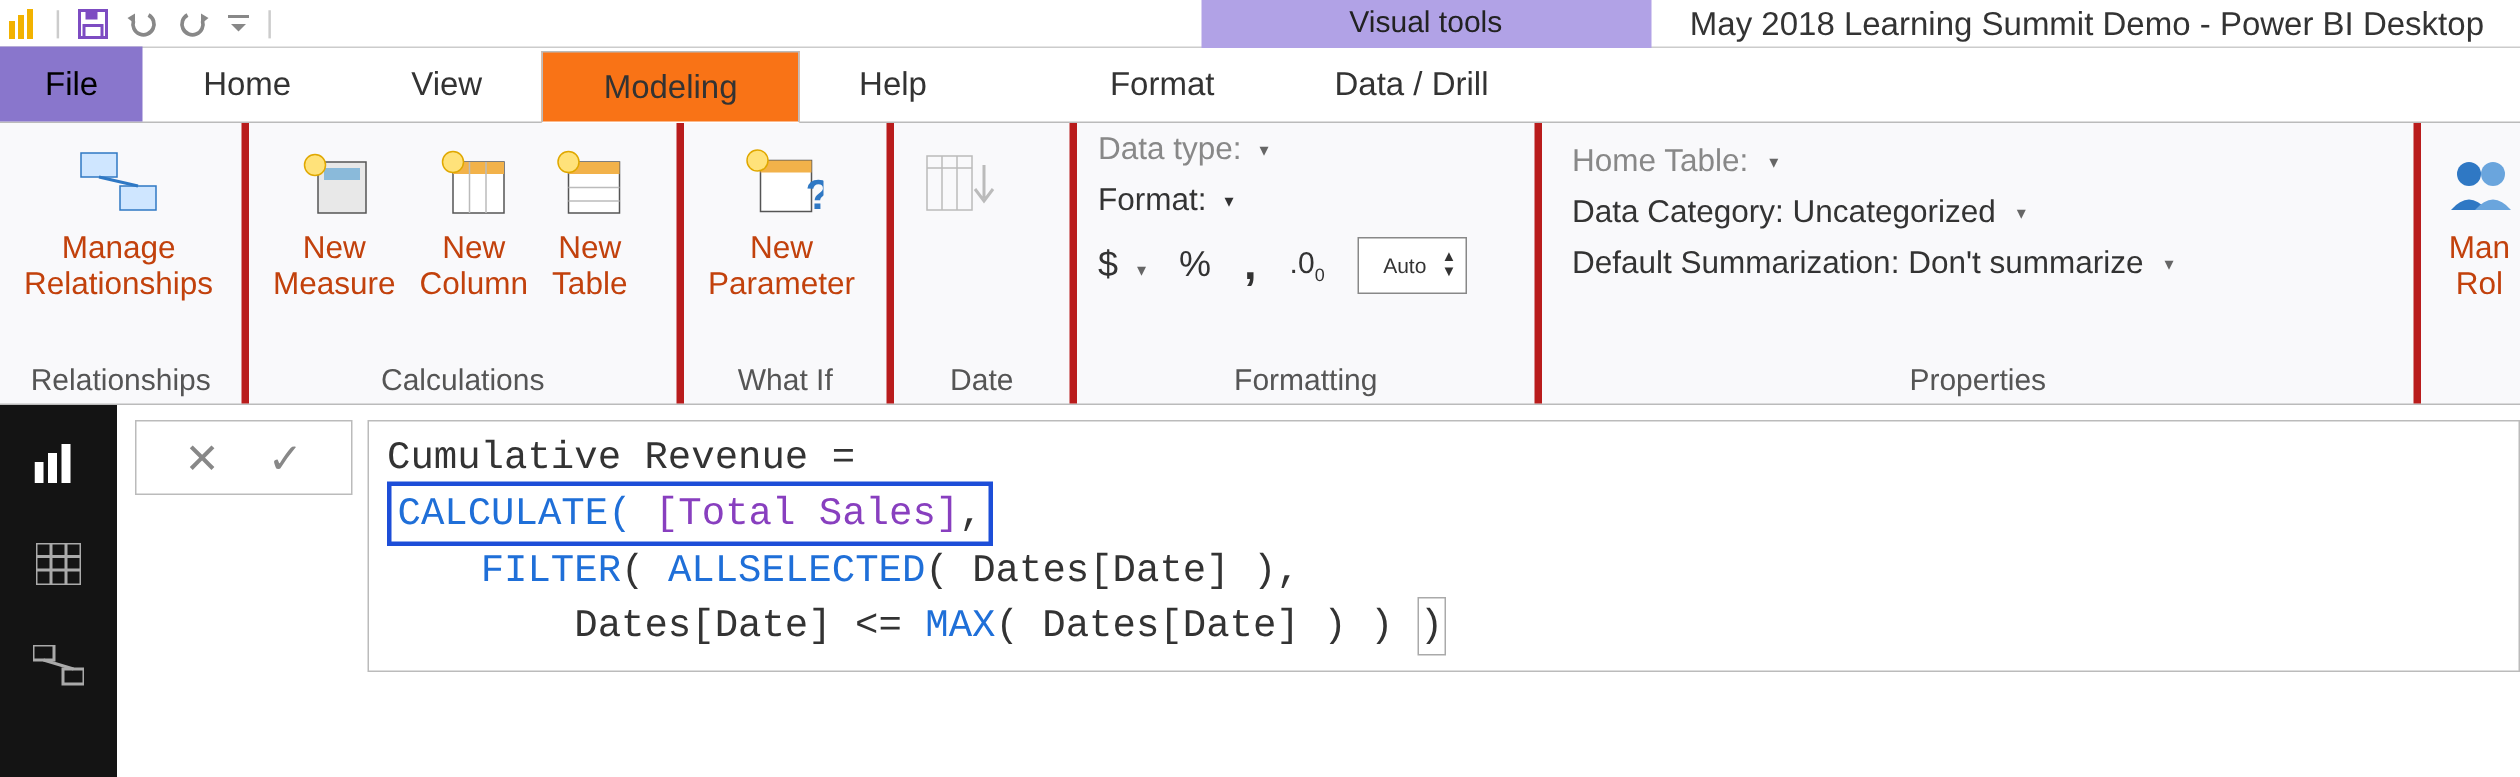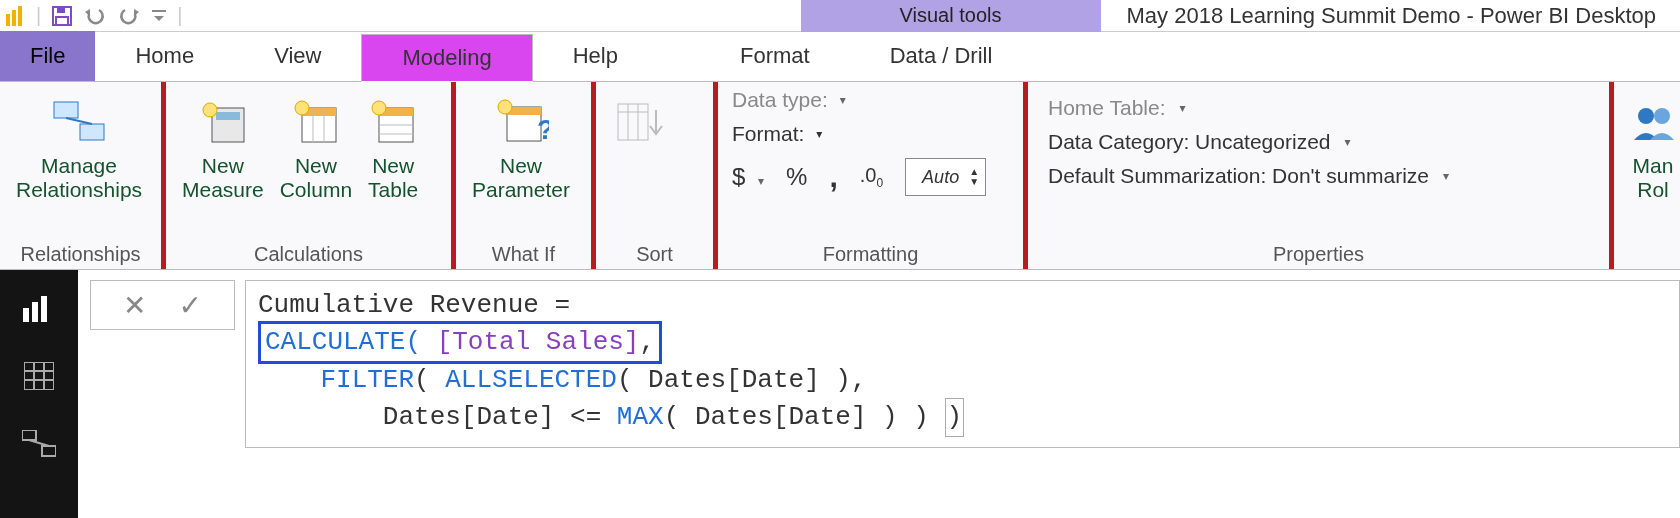--- a/index.html
+++ b/index.html
@@ -11,36 +11,36 @@
   .tb-left { display:flex; align-items:center; gap:10px; padding-left:6px; }
   .tb-tool { display:flex; flex-direction:column; align-items:center; justify-content:center; height:32px; font-size:20px; color:#6a6a6a; cursor:pointer;}
   .context-tab-zone { margin-left:auto; display:flex; align-items:stretch; height:32px;}
   .context-tab { width:300px; background:#b1a2e6; color:#222; display:flex; align-items:center; justify-content:center; font-size:20px; font-weight:300;}
   .app-title { padding:0 24px 0 26px; font-size:22px; color:#333; white-space:nowrap; display:flex; align-items:center; }
 
   
   .tabs { height:50px; display:flex; align-items:flex-end; border-bottom:1px solid #bbb; }
   .tab { height:50px; padding:0 40px; display:flex; align-items:center; font-size:22px; color:#333; cursor:pointer; }
   .tab.file { background:#8976cc; color:#000000; padding:0 30px; }
-  .tab.active { border:1px solid #bbb; border-bottom:1px solid #fff; background:#d946ef; margin-bottom:-1px; height:48px;margin-top:20px; }
+  .tab.active { border:1px solid #bbb; border-bottom:1px solid #fff; background:#f97316; margin-bottom:-1px; height:48px;margin-top:20px; }
 
   
   .ribbon { height:188px; display:flex; border-bottom:1px solid #bbb; background:#f9f9fb; }
   .group { display:flex; flex-direction:column; border-right:5px solid #b91c1c; }
   .group-body { flex:1; display:flex; align-items:flex-start; padding:6px 8px 0 8px; }
   .group-label { height:30px; display:flex; align-items:center; justify-content:center; font-size:20px; color:#555; }
   .stack { display:flex; flex-direction:column; gap:10px; padding:8px 12px; font-size:21px; color:#333;}
   .stack .row { display:flex; align-items:center; gap:8px;}
   .vbtn { display:flex; flex-direction:column; align-items:center; justify-content:flex-start; width:auto; padding:6px 8px 0 8px; cursor:pointer; }
   .vbtn .icon-slot { height:56px; display:flex; align-items:center; justify-content:center; }
-  .vbtn .lbl { font-size:21px; text-align:center; line-height:1.15; margin-top:4px; color:#14532d; }
+  .vbtn .lbl { font-size:21px; text-align:center; line-height:1.15; margin-top:4px; color:#c2410c; }
   .vbtn.disabled .lbl { color:#999; }
   .vbtn.disabled svg * { stroke:#bbb !important; fill:none; }
   .auto-box { display:inline-flex; align-items:center; border:1px solid #888; padding:2px 6px; height:38px; background:#fff;}
-  .auto-box .val { font-size:18px; padding:0 10px;font-style:italic;}
+  .auto-box .val { font-size:14px; padding:0 10px;}
   .stepper { display:flex; flex-direction:column; gap:2px; }
   .stepper div { font-size:10px; line-height:8px; color:#333; }
   .dd-caret { font-size:12px; color:#666; margin-left:6px;}
   .fmt-line { display:flex; align-items:center; gap:22px; font-size:24px;}
   .fmt-line .sym { font-weight:300; }
 
   
   .workarea { position:absolute; top:270px; left:0; right:0; bottom:0; display:flex;}
   .sidenav { width:78px; background:#141414; display:flex; flex-direction:column; align-items:center; padding-top:18px; gap:28px;}
   .sidenav .nav-btn { width:40px; height:40px; display:flex; align-items:center; justify-content:center; cursor:pointer;}
@@ -198,21 +198,21 @@
           <svg width="56" height="48">
               <rect x="6" y="6" width="30" height="36" fill="none" stroke="#bbb"></rect>
               <line x1="6" y1="14" x2="36" y2="14" stroke="#bbb"></line>
               <line x1="16" y1="6" x2="16" y2="42" stroke="#bbb"></line>
               <line x1="26" y1="6" x2="26" y2="42" stroke="#bbb"></line>
               <path d="M44 12 L44 34 M38 28 L44 36 L50 28" fill="none" stroke="#bbb" stroke-width="2"></path>
             </svg>
         </div>
       </div>
     </div>
-    <div class="group-label">Sort</div>
+    <div class="group-label">Date</div>
   </div>
 
   <div class="group" style="width:310px">
     <div class="group-body" style="flex-direction:column; align-items:flex-start; padding:6px 14px 0 14px;">
       <div class="row" style="font-size:21px; color:#888; display:flex; align-items:center; gap:6px;">
         <span>Data type:</span>
         <span class="dd-caret">▾</span>
       </div>
       <div class="row" style="font-size:21px; margin-top:10px; display:flex; align-items:center; gap:6px;">
         <span>Format:</span>

